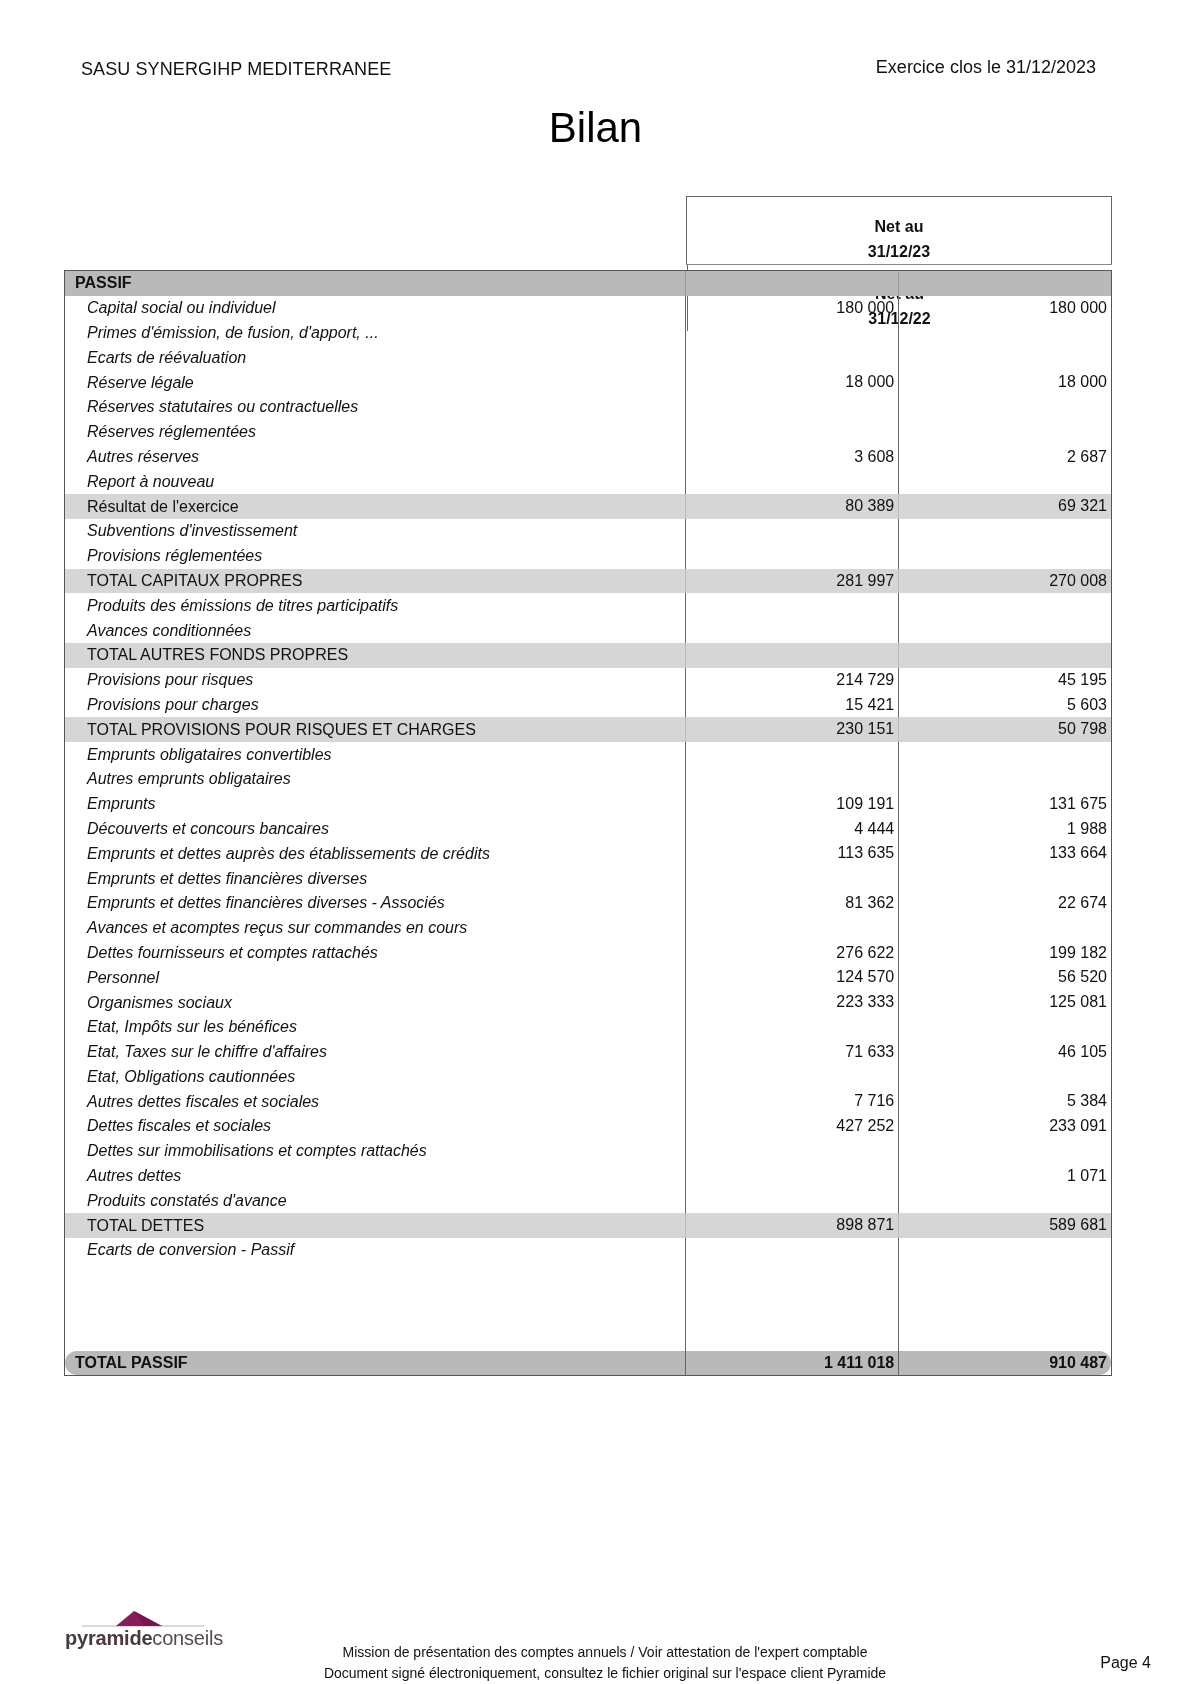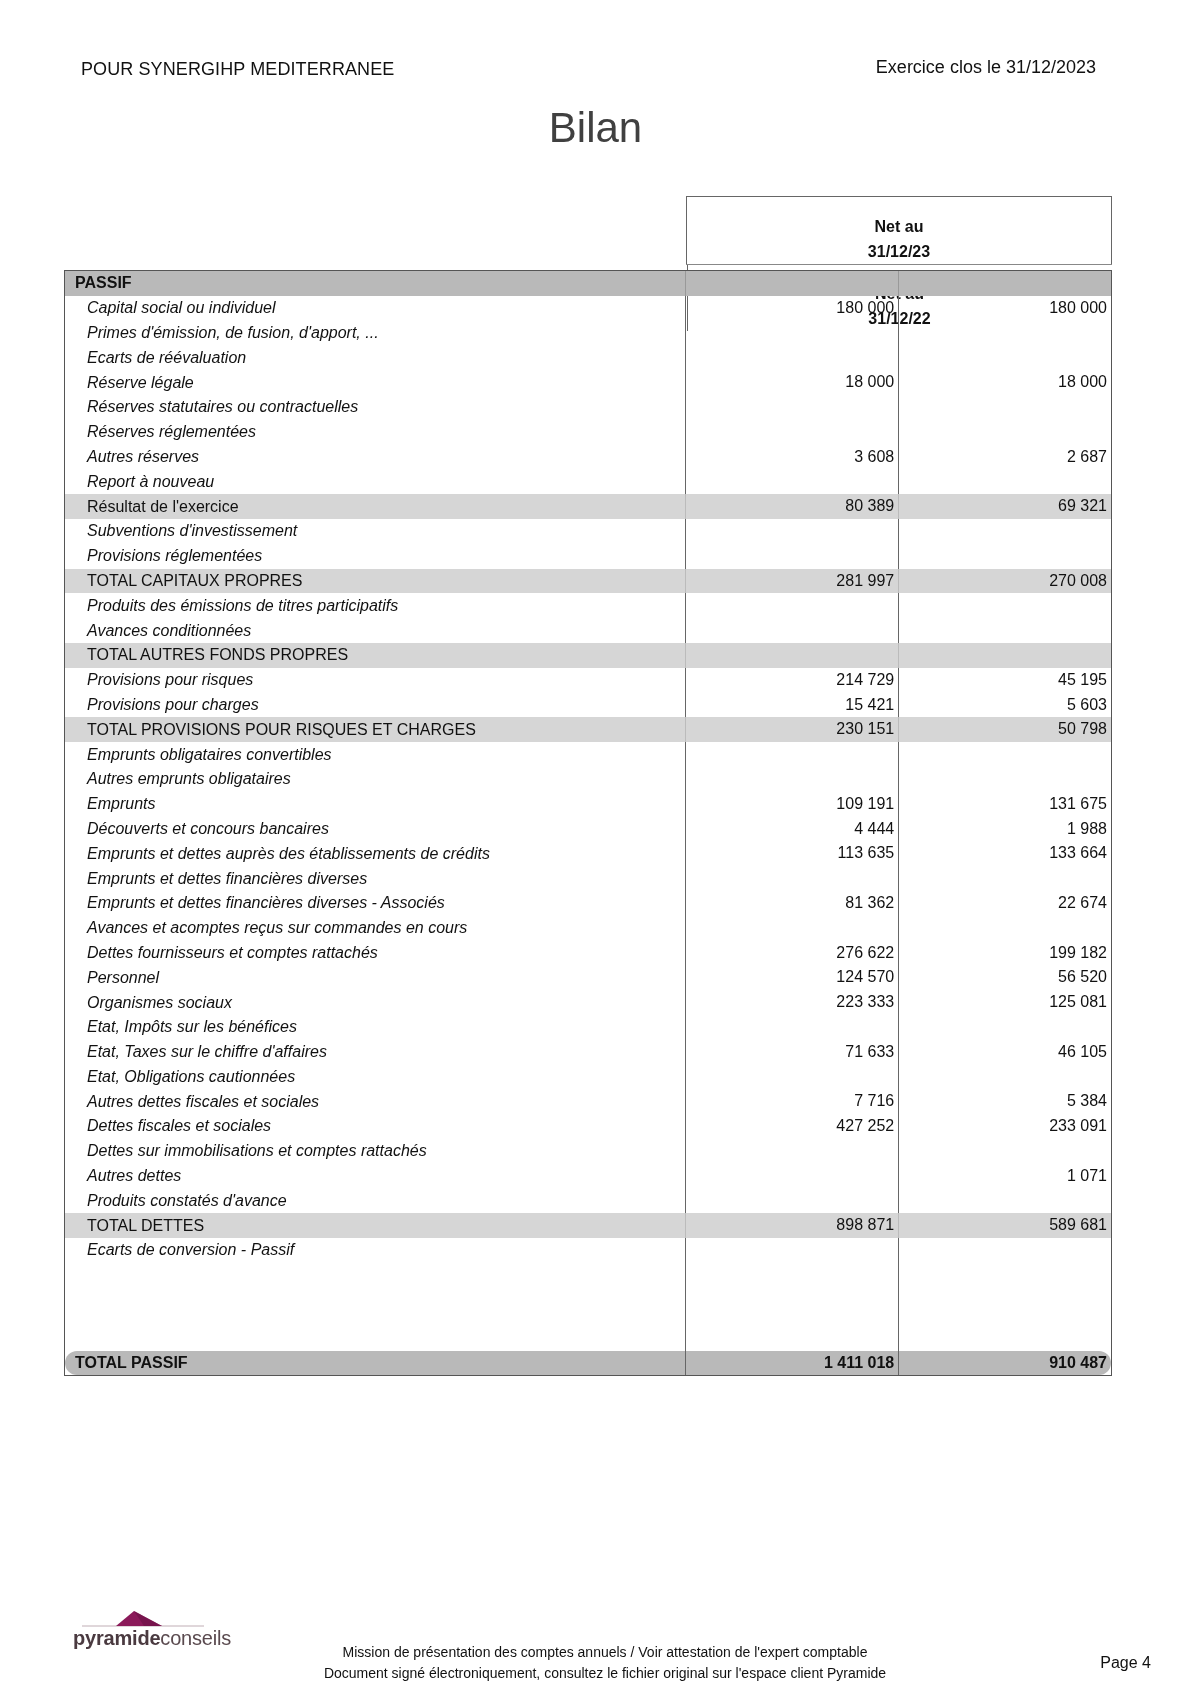--- a/index.html
+++ b/index.html
@@ -2,21 +2,21 @@
 <html><head>
 <meta charset="utf-8">
 <style>
   html, body { margin: 0; padding: 0; background: #ffffff; }
   body {
     width: 1191px; height: 1684px; position: relative; overflow: hidden;
     font-family: "Liberation Sans", sans-serif; color: #111;
   }
   .company { position: absolute; left: 81px; top: 59px; font-size: 18px; letter-spacing: 0.1px; }
   .exercice { position: absolute; right: 95px; top: 57px; font-size: 18px; }
-  .title { position: absolute; left: 0; right: 0; top: 104px; text-align: center; font-size: 42px; color: #404040; }
+  .title { position: absolute; left: 0; right: 0; top: 104px; text-align: center; font-size: 42px; color: #000000; }
 
   
   .col-head {
     position: absolute; top: 196px; left: 686px; width: 426px; height: 69px;
     border: 1px solid #666; border-bottom: none; display: flex; box-sizing: border-box; flex-direction: column;
   }
   .col-head .ch {
     flex: 1; text-align: center; font-weight: bold; font-size: 16px; line-height: 25px; padding-top: 17px;
   }
   .col-head .ch + .ch { border-left: 1px solid #666; }
@@ -42,29 +42,29 @@
   .row.section .lbl { font-style: normal; font-weight: bold; padding-left: 10px; }
   .row.section .v1, .row.section .v2 { border-left: 1px solid #999; }
   .row.spacer { height: 88px; }
   .row.grand { background: #b9b9b9; height: 24px; border-radius: 12px; }
   .row.grand .lbl { font-style: normal; font-weight: bold; padding-left: 10px; }
   .row.grand .v { font-weight: bold; }
 
   
   .logo { position: absolute; left: 64px; top: 1608px; width: 150px; height: 50px; }
   .logo-text { position: absolute; left: 65px; top: 1627px; font-size: 20px; color: #5a4a4f; letter-spacing: -0.2px; }
-  .logo-text b { font-weight: bold; color: #4a3a40; margin-left: 8px; }
+  .logo-text b { font-weight: bold; color: #4a3a40; }
   .footer-notes { position: absolute; left: 0; width: 1191px; top: 1642px; text-align: center; font-size: 14px; line-height: 21px; }
   .footer-notes div { margin-left: 90px; width: 640px; margin-left: 285px; }
   .page-num { position: absolute; right: 40px; top: 1654px; font-size: 16px; }
 </style>
 </head>
 <body>
 
-<div class="company">POUR SYNERGIHP MEDITERRANEE</div>
+<div class="company">SASU SYNERGIHP MEDITERRANEE</div>
 <div class="exercice">Exercice clos le 31/12/2023</div>
 <div class="title">Bilan</div>
 
 <div class="col-head">
   <div class="ch">
     <div>Net au</div>
     <div>31/12/23</div>
   </div>
   <div class="ch">
     <div>Net au</div>

